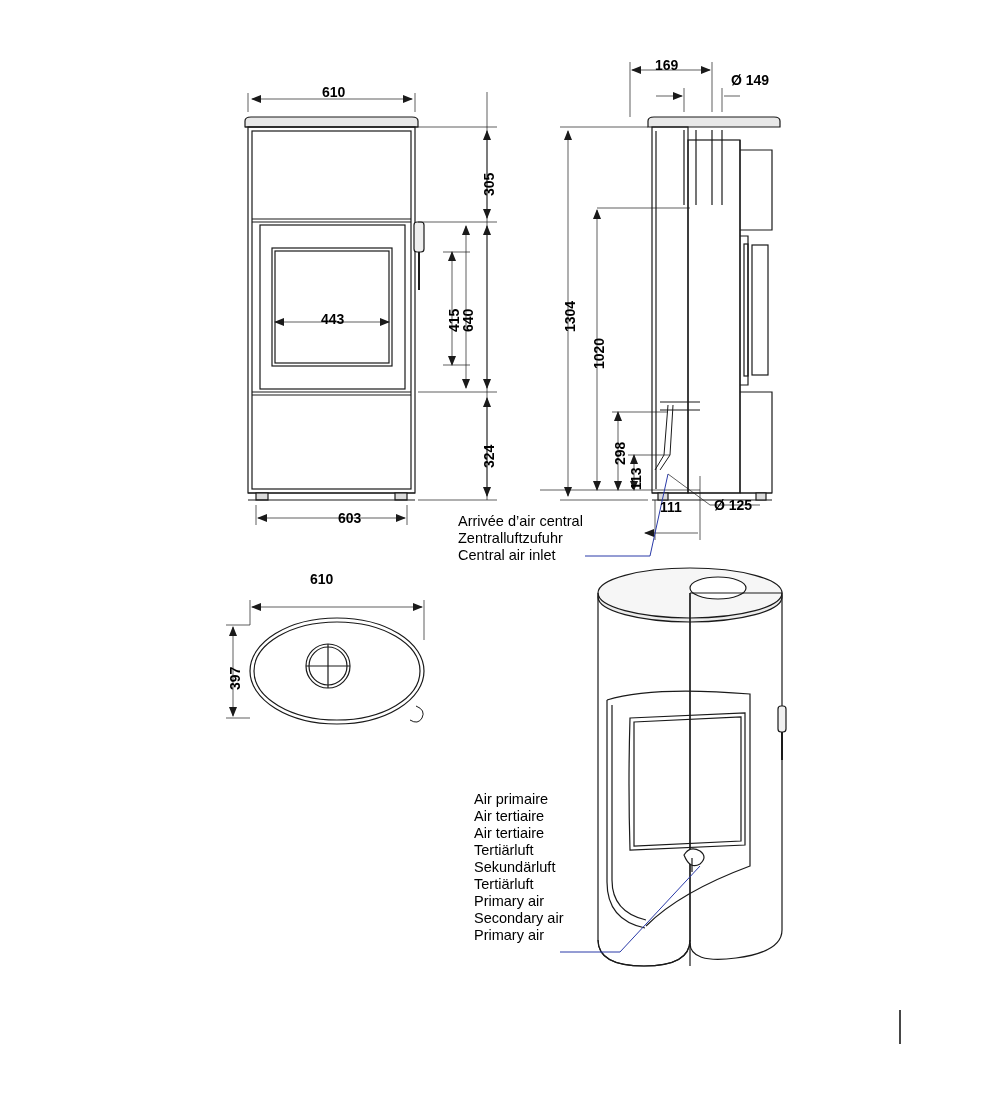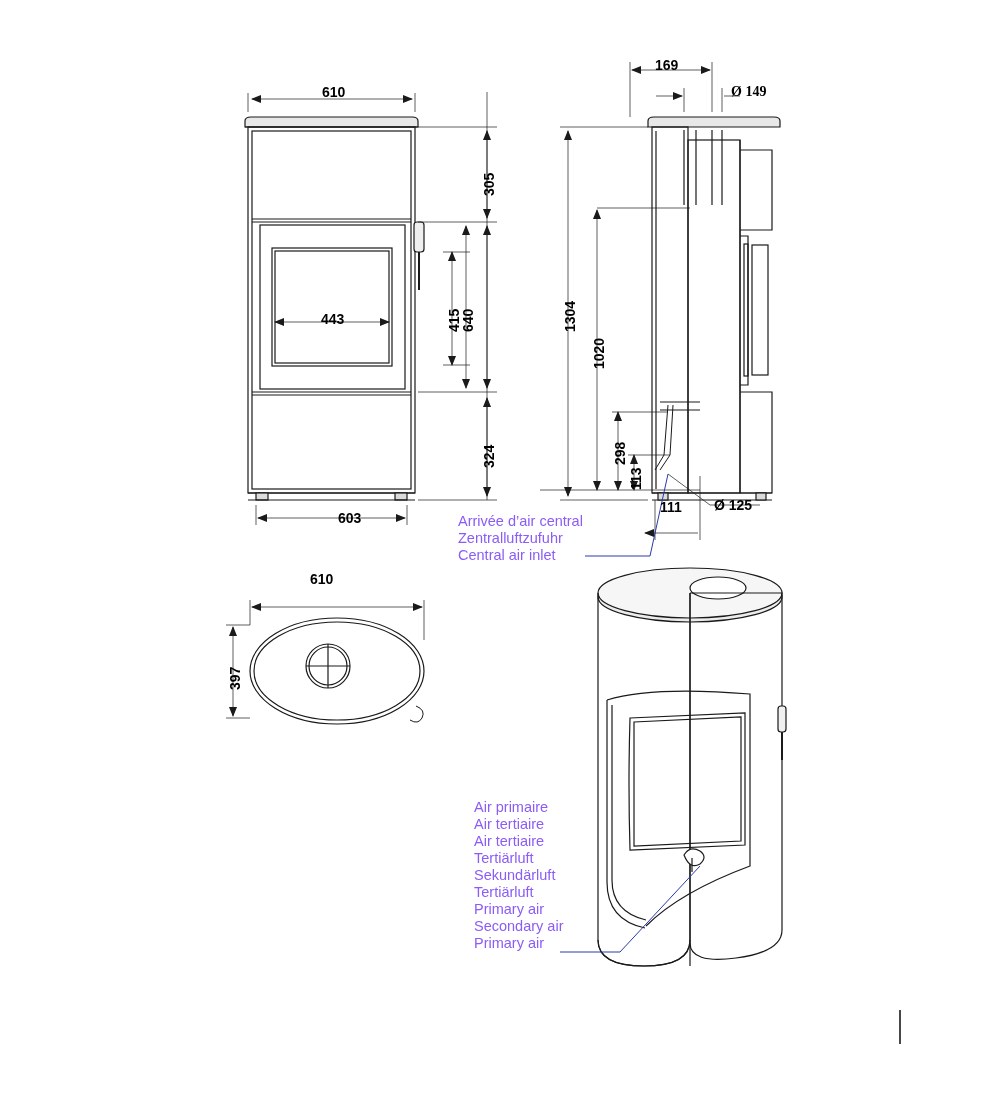--- a/index.html
+++ b/index.html
@@ -35,21 +35,21 @@
   }
   .dim-text.vert {
     transform-origin: left top;
     transform: rotate(-90deg);
   }
   .annot {
     position: absolute;
     font-family: "Liberation Sans", sans-serif;
     font-size: 14.5px;
     line-height: 17px;
-    color: #8b5cf6;
+    color: #000000;
     white-space: nowrap;
   }
   .annot div { white-space: nowrap; }
 </style>
 </head>
 <body>
 
 <div id="sheet">
 
   <svg class="drawing" viewBox="0 0 1004 1108">
@@ -236,38 +236,38 @@
 
   <div class="dim-text" style="left:322px; top:84px;">610</div>
   <div class="dim-text" style="left:338px; top:510px;">603</div>
   <div class="dim-text" style="left:321px; top:311px;">443</div>
   <div class="dim-text vert" style="left:481px; top:196px;">305</div>
   <div class="dim-text vert" style="left:460px; top:332px;">640</div>
   <div class="dim-text vert" style="left:446px; top:332px;">415</div>
   <div class="dim-text vert" style="left:481px; top:468px;">324</div>
 
   <div class="dim-text" style="left:655px; top:57px;">169</div>
-  <div class="dim-text" style="left:731px; top:84px;font-family:Liberation Serif, serif;">Ø 149</div>
+  <div class="dim-text" style="left:731px; top:72px;">Ø 149</div>
   <div class="dim-text vert" style="left:562px; top:332px;">1304</div>
   <div class="dim-text vert" style="left:591px; top:369px;">1020</div>
   <div class="dim-text vert" style="left:612px; top:465px;">298</div>
   <div class="dim-text vert" style="left:628px; top:490px;">113</div>
   <div class="dim-text" style="left:660px; top:499px;">111</div>
   <div class="dim-text" style="left:714px; top:497px;text-align:center;">Ø 125</div>
 
   <div class="dim-text" style="left:310px; top:571px;">610</div>
   <div class="dim-text vert" style="left:227px; top:690px;">397</div>
 
   <div class="annot" style="left:458px; top:513px;">
     <div>Arrivée d’air central</div>
     <div>Zentralluftzufuhr</div>
     <div>Central air inlet</div>
   </div>
 
-  <div class="annot" style="left:474px; top:791px;margin-top:8px;">
+  <div class="annot" style="left:474px; top:791px;">
     <div>Air primaire</div>
     <div>Air tertiaire</div>
     <div>Air tertiaire</div>
     <div>Tertiärluft</div>
     <div>Sekundärluft</div>
     <div>Tertiärluft</div>
     <div>Primary air</div>
     <div>Secondary air</div>
     <div>Primary air</div>
   </div>

